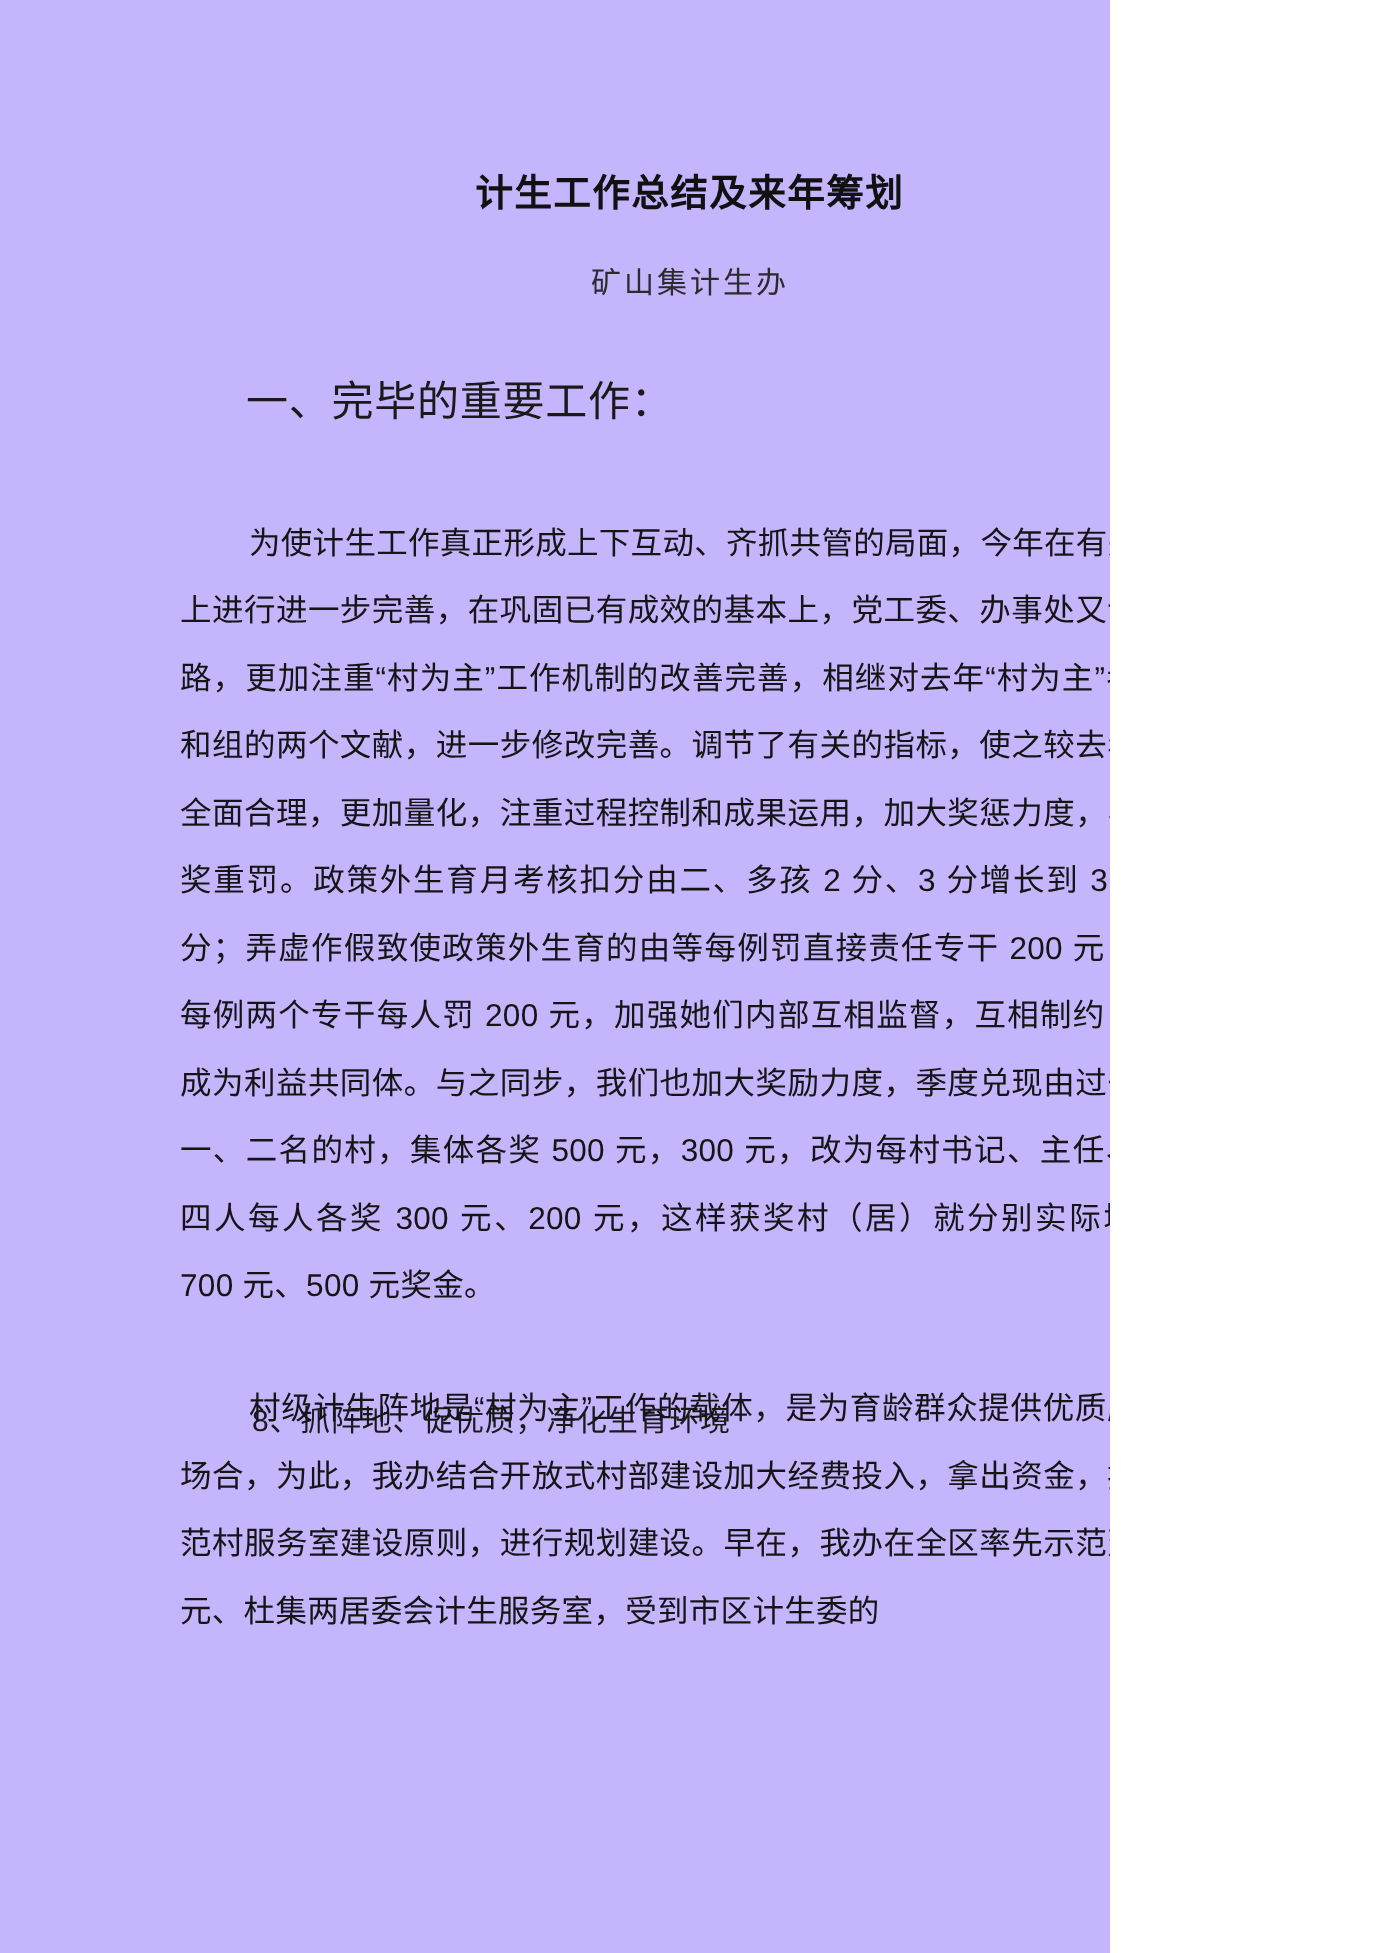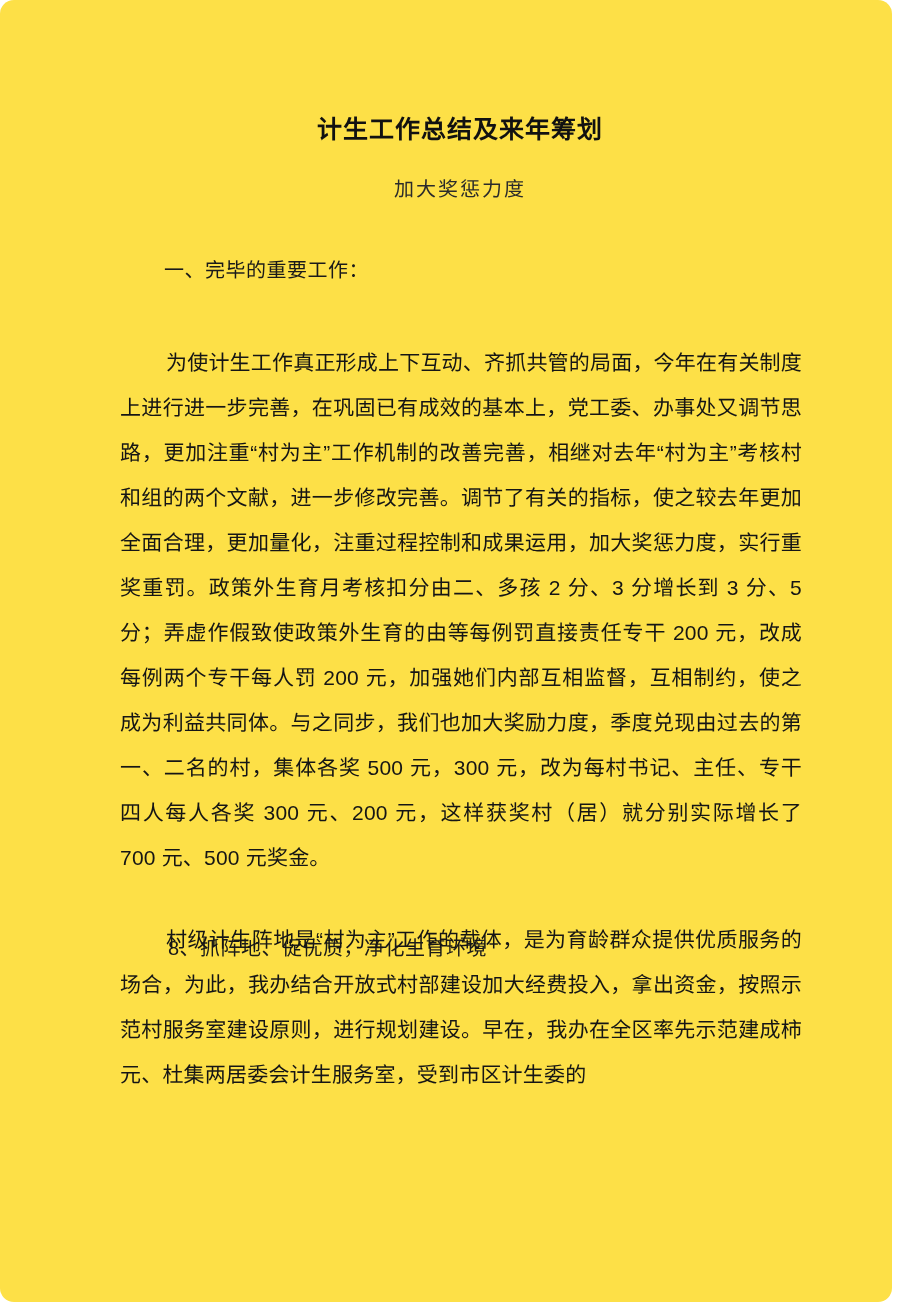--- a/index.html
+++ b/index.html
@@ -7,26 +7,25 @@
     margin: 0;
     padding: 0;
     background: #ffffff;
   }
   body {
     font-family: "Liberation Serif", "DejaVu Serif", serif;
     color: #000000;
   }
   .page {
     position: relative;
-    width: 892px;
+    width: 740px;
     height: 1302px;
-    background: #fde047;
+    background: #c4b5fd;
     overflow: hidden;
     box-sizing: border-box;
-    border-radius: 14px;
   }
   .doc-body {
     position: absolute;
     left: 0;
     top: 0;
     width: 920px;
   }
   .doc-title {
     text-align: center;
     font-size: 25px;
@@ -43,27 +42,27 @@
     font-size: 20px;
     font-weight: normal;
     letter-spacing: 2px;
     margin: 0;
     padding-top: 28px;
     line-height: 30px;
     color: #2b2b2b;
     font-family: "Liberation Sans", "DejaVu Sans", sans-serif;
   }
   .section-heading {
-    font-size: 20px;
+    font-size: 28px;
     line-height: 45px;
     margin: 0;
     padding: 0;
     color: #1a1a1a;
     text-indent: 44px;
-    font-family: Liberation Serif, serif;
+    font-family: Liberation Mono, monospace;
     letter-spacing: 0.5px;
   }
   .sub-heading {
     font-size: 20px;
     line-height: 45px;
     margin: 0;
     padding: 0;
     color: #1a1a1a;
     text-indent: 48px;
     font-family: "Liberation Sans", "DejaVu Sans", sans-serif;
@@ -94,21 +93,21 @@
 </style>
 </head>
 <body>
 
 <div class="page">
 
   <div class="doc-body">
 
     <h1 class="doc-title">计生工作总结及来年筹划</h1>
 
-    <h2 class="doc-subtitle">加大奖惩力度</h2>
+    <h2 class="doc-subtitle">矿山集计生办</h2>
 
   </div>
 
   <div class="text-block" id="heading-1-wrap">
     <p class="section-heading">一、完毕的重要工作：</p>
   </div>
 
 
   <div class="text-block" id="para-1-wrap">
     <p class="para">为使计生工作真正形成上下互动、齐抓共管的局面，今年在有关制度上进行进一步完善，在巩固已有成效的基本上，党工委、办事处又调节思路，更加注重“村为主”工作机制的改善完善，相继对去年“村为主”考核村和组的两个文献，进一步修改完善。调节了有关的指标，使之较去年更加全面合理，更加量化，注重过程控制和成果运用，加大奖惩力度，实行重奖重罚。政策外生育月考核扣分由二、多孩 2 分、3 分增长到 3 分、5 分；弄虚作假致使政策外生育的由等每例罚直接责任专干 200 元，改成每例两个专干每人罚 200 元，加强她们内部互相监督，互相制约，使之成为利益共同体。与之同步，我们也加大奖励力度，季度兑现由过去的第一、二名的村，集体各奖 500 元，300 元，改为每村书记、主任、专干四人每人各奖 300 元、200 元，这样获奖村（居）就分别实际增长了 700 元、500 元奖金。</p>

